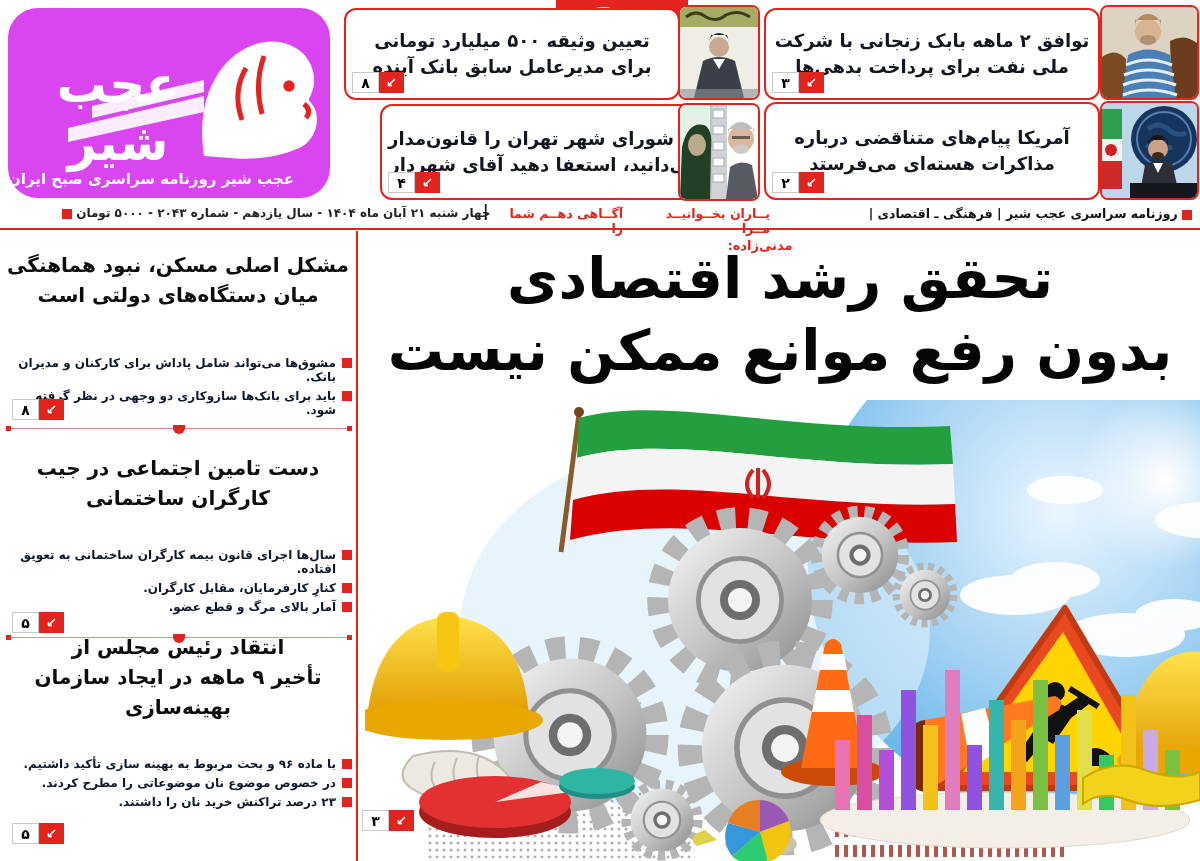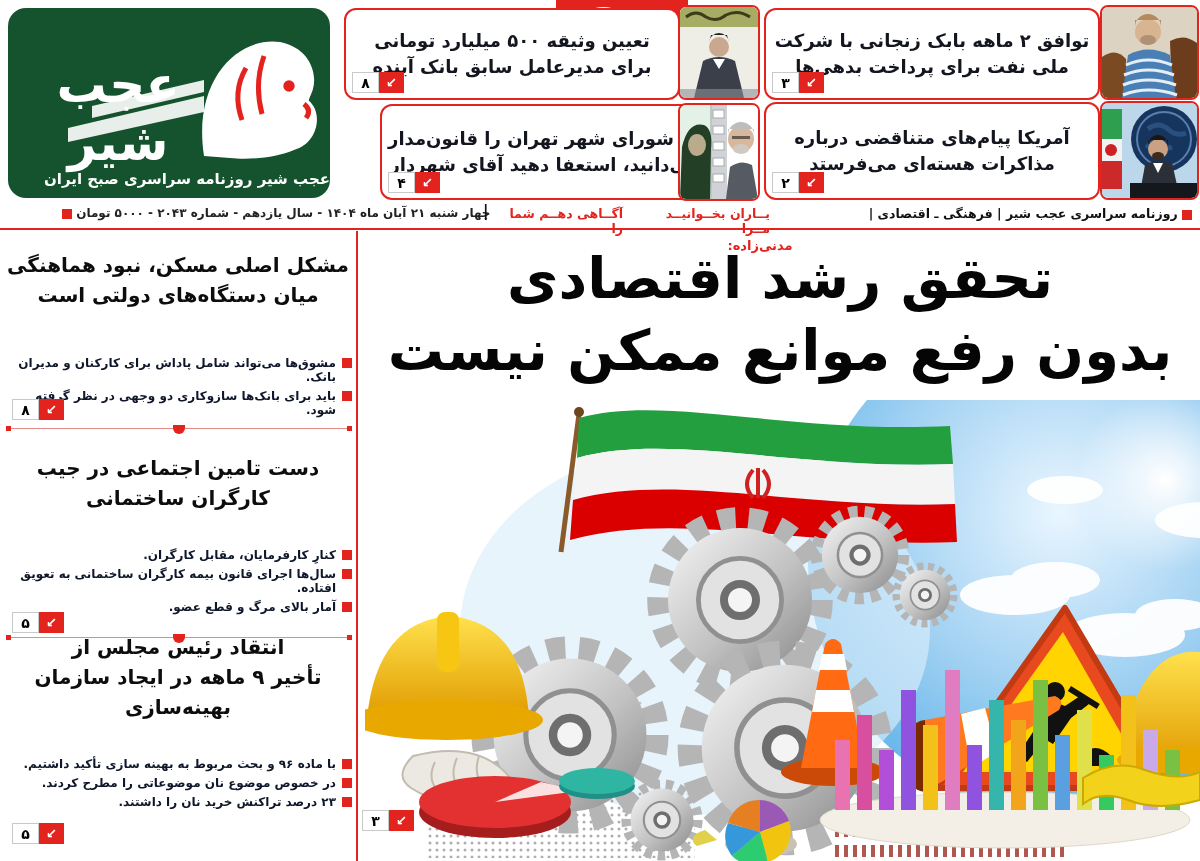--- a/index.html
+++ b/index.html
@@ -1,24 +1,24 @@
 <!DOCTYPE html>
 <html lang="fa"><head>
 <meta charset="utf-8">
 <style>
   html,body{margin:0;padding:0;background:#ffffff;}
   .page{position:relative;width:1200px;height:861px;background:#fff;overflow:hidden;
         font-family:"DejaVu Sans",sans-serif;}
   .rtl{direction:rtl;unicode-bidi:embed;}
   
-  .logo-box{position:absolute;left:8px;top:8px;width:322px;height:190px;background:#14532d;
-            border-radius:18px;}
+  .logo-box{position:absolute;left:8px;top:8px;width:322px;height:190px;background:#d946ef;
+            border-radius:30px;}
   .logo-title{position:absolute;left:10px;top:48px;width:200px;text-align:center;color:#fff;
               font-size:50px;font-weight:bold;letter-spacing:-2px;}
-  .logo-tagline{position:absolute;left:0;bottom:10px;width:100%;text-align:right;color:#fff;
+  .logo-tagline{position:absolute;left:0;bottom:10px;width:100%;text-align:left;color:#fff;
                 font-size:15px;font-weight:bold;margin-top:7px;}
   
   .rsq{display:inline-block;width:10px;height:10px;background:#e3231d;vertical-align:middle;}
   .dateline{position:absolute;top:206px;left:30px;font-size:12px;font-weight:bold;color:#222;margin-left:32px;}
   .strip-divider{position:absolute;top:202px;left:483px;font-size:15px;color:#111;font-weight:bold;}
   .slogan{position:absolute;top:206px;left:505px;width:265px;color:#e3231d;font-weight:bold;
           font-size:12.5px;display:flex;gap:22px;justify-content:center;}
   .masthead{position:absolute;top:206px;right:8px;font-size:12.5px;font-weight:bold;color:#111;}
   .rule-h{position:absolute;top:228px;left:0;width:1200px;height:2px;background:#e3231d;}
   .rule-v{position:absolute;top:231px;left:356px;width:2px;height:630px;background:#e3231d;}
@@ -236,25 +236,25 @@
       <span class="dot"></span>
     </div>
 
   <div class="art-title rtl" style="top:453px;">
     <div>دست تامین اجتماعی در جیب</div>
     <div>کارگران ساختمانی</div>
   </div>
   <div class="bullets" style="top:548px;">
     <div class="bullet">
       <span class="sq"></span>
+      <span>سال‌ها اجرای قانون بیمه کارگران ساختمانی به تعویق افتاده.</span>
+    </div>
+    <div class="bullet">
+      <span class="sq"></span>
       <span>کنارِ کارفرمایان، مقابل کارگران.</span>
-    </div>
-    <div class="bullet">
-      <span class="sq"></span>
-      <span>سال‌ها اجرای قانون بیمه کارگران ساختمانی به تعویق افتاده.</span>
     </div>
     <div class="bullet">
       <span class="sq"></span>
       <span>آمار بالای مرگ و قطع عضو.</span>
     </div>
   </div>
   <div class="pbadge" style="left:12px;top:612px;">
     <span class="num">۵</span>
     <span class="arr">↙</span>
   </div>

